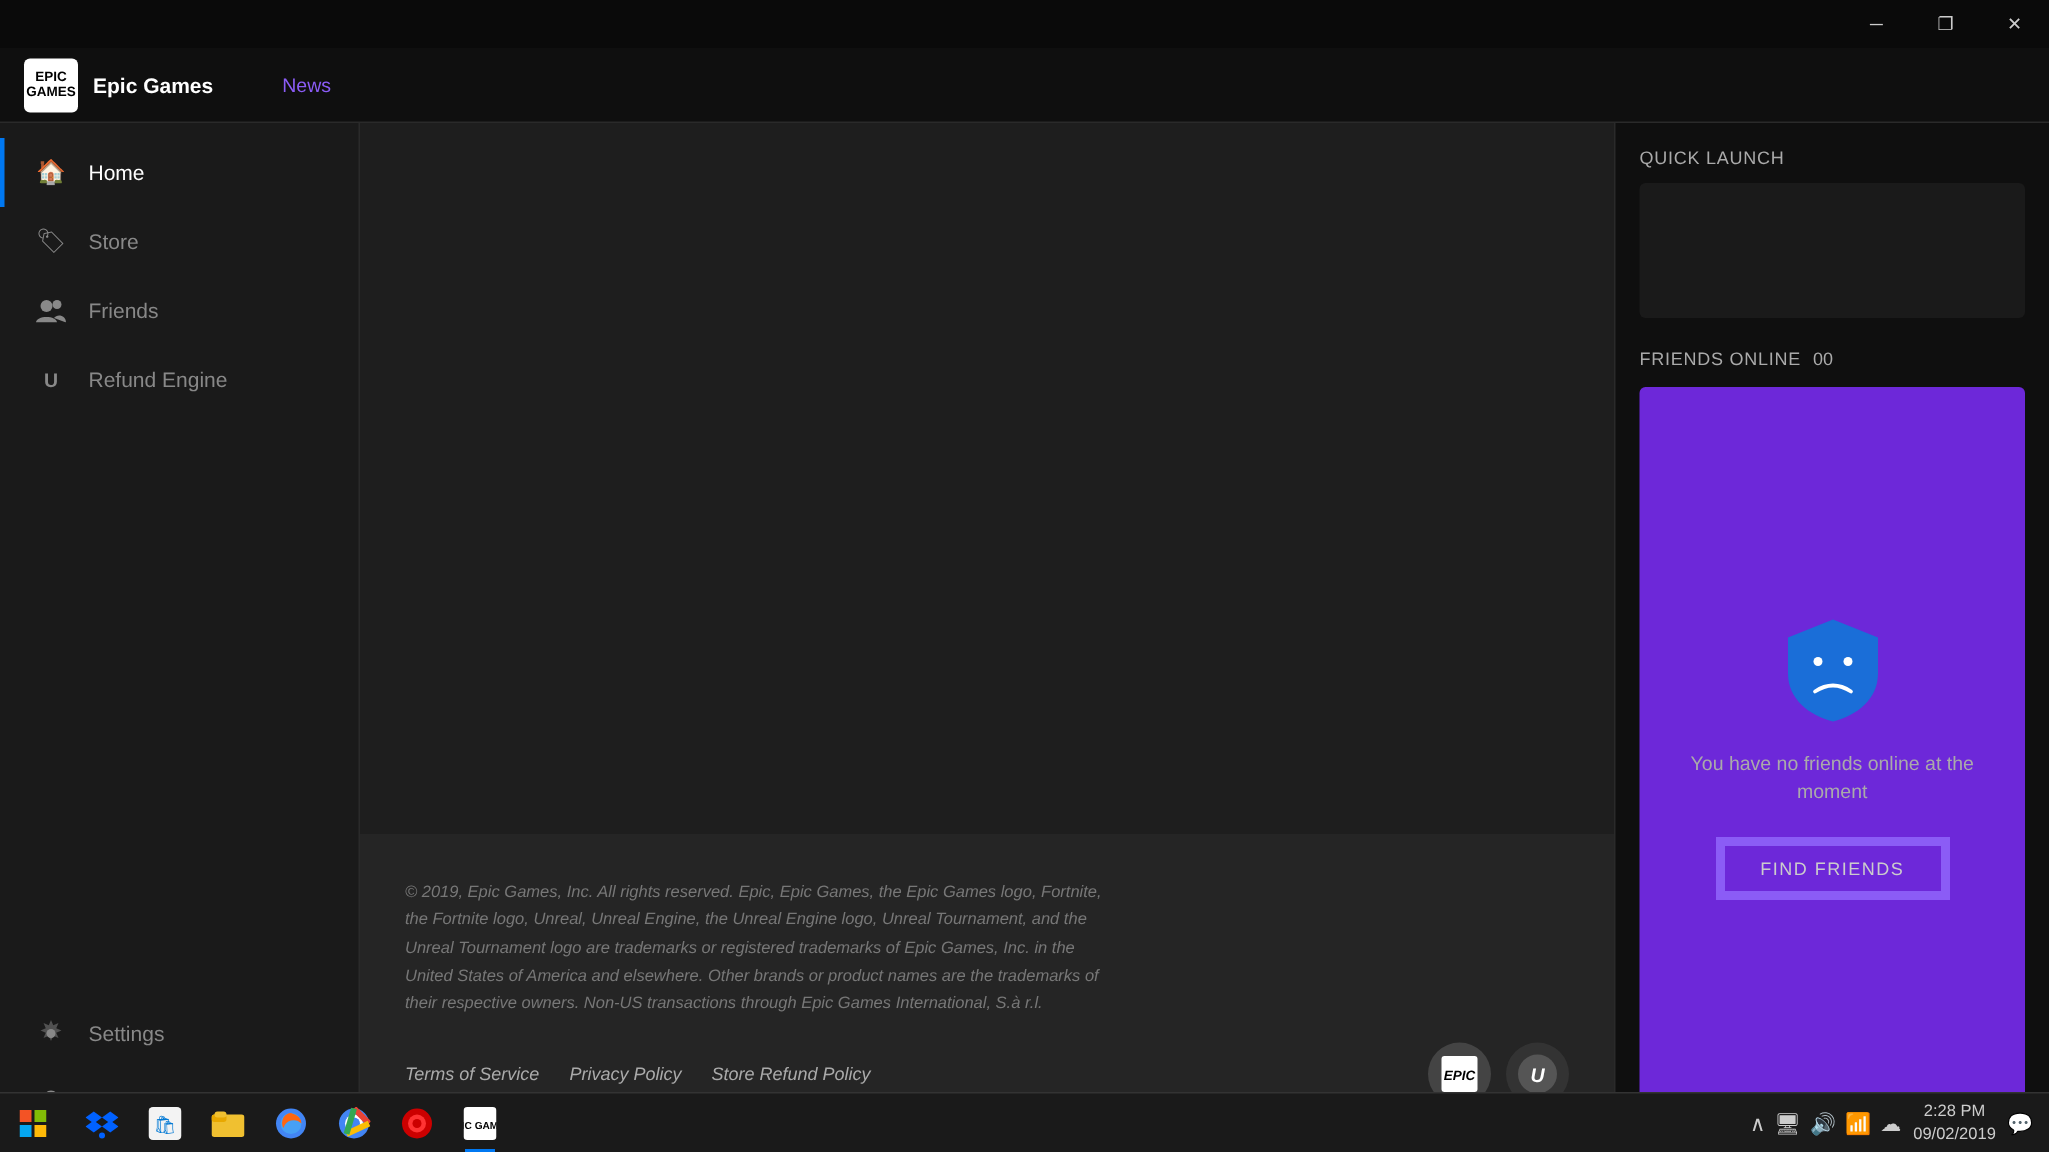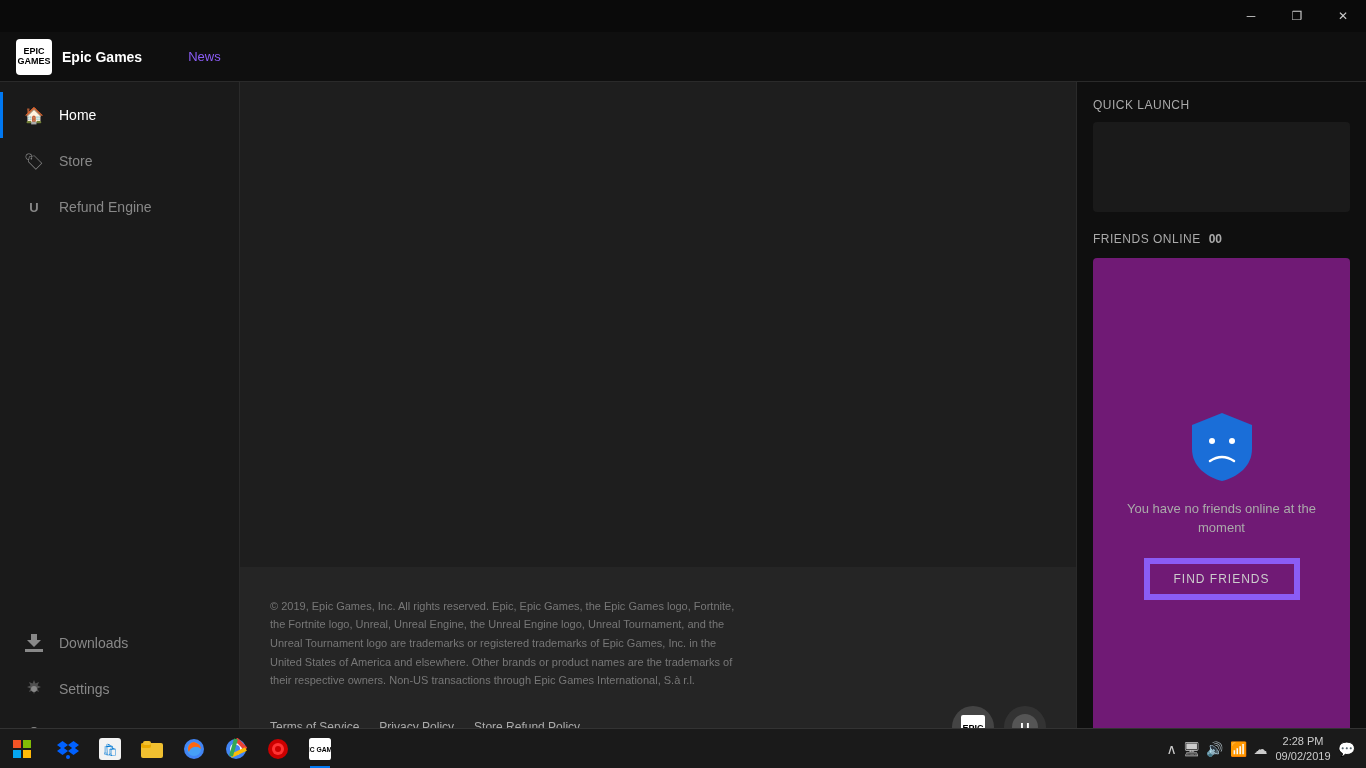--- a/index.html
+++ b/index.html
@@ -146,25 +146,26 @@
     .main-content {
       flex: 1;
       background: #1e1e1e;
       overflow-y: auto;
       position: relative;
     }
 
     
     .footer-area {
       position: absolute;
-      bottom: 0;
+      bottom: 11px;
       left: 0;
       right: 0;
       background: #252525;
       padding: 30px 30px 20px 30px;
+      font-style: italic;
     }
     .copyright-text {
       font-size: 11px;
       color: #777;
       line-height: 1.7;
       max-width: 480px;
     }
     .footer-links {
       display: flex;
       gap: 20px;
@@ -231,25 +232,25 @@
     }
     .friends-title {
       font-size: 12px;
       color: #aaa;
       text-transform: uppercase;
       letter-spacing: 0.5px;
     }
     .friends-count {
       font-size: 12px;
       color: #aaa;
-      font-weight: bold;
+      font-weight: normal;
     }
     .friends-box {
       flex: 1;
-      background: #701a75;
+      background: #6d28d9;
       border-radius: 4px;
       display: flex;
       flex-direction: column;
       align-items: center;
       justify-content: center;
       padding: 20px;
     }
     .no-friends-icon {
       width: 64px;
       height: 72px;
@@ -379,36 +380,38 @@
     <div class="sidebar">
       <div class="sidebar-item active">
         <div class="sidebar-icon">🏠</div>
         <span>Home</span>
       </div>
       <div class="sidebar-item">
         <div class="sidebar-icon">🏷</div>
         <span>Store</span>
       </div>
       <div class="sidebar-item">
+        <div class="sidebar-icon">
+          <svg width="20" height="16" viewBox="0 0 20 16" fill="currentColor">
+            <circle cx="7" cy="5" r="4"></circle>
+            <circle cx="14" cy="4" r="3"></circle>
+            <path d="M0 16 C0 11 14 11 14 16"></path>
+            <path d="M12 13 C14 10 20 11 20 16"></path>
+          </svg>
+        </div>
+        <span>Friends</span>
+      </div>
+      <div class="sidebar-item">
         <div class="sidebar-icon" style="font-size:13px;font-weight:bold;color:#888;">U</div>
         <span>Refund Engine</span>
       </div>
 
       <div class="sidebar-spacer"></div>
 
       <div class="sidebar-bottom">
-        <div class="sidebar-item">
-          <div class="sidebar-icon">
-            <svg width="18" height="18" viewBox="0 0 18 18" fill="currentColor">
-              <path d="M9 13 L2 6 h4 V0 h6 v6 h4 Z"></path>
-              <rect x="0" y="15" width="18" height="3"></rect>
-            </svg>
-          </div>
-          <span>Downloads</span>
-        </div>
         <div class="sidebar-item">
           <div class="sidebar-icon">
             <svg width="18" height="18" viewBox="0 0 18 18" fill="currentColor">
               <circle cx="9" cy="9" r="3"></circle>
               <path d="M9 0 L10.5 3.5 L14 2 L12.5 5.5 L16 7 L12.5 8.5 L14 12 L10.5 10.5 L9 14 L7.5 10.5 L4 12 L5.5 8.5 L2 7 L5.5 5.5 L4 2 L7.5 3.5 Z" opacity="0.5"></path>
             </svg>
           </div>
           <span>Settings</span>
         </div>
         <div class="sidebar-item">

